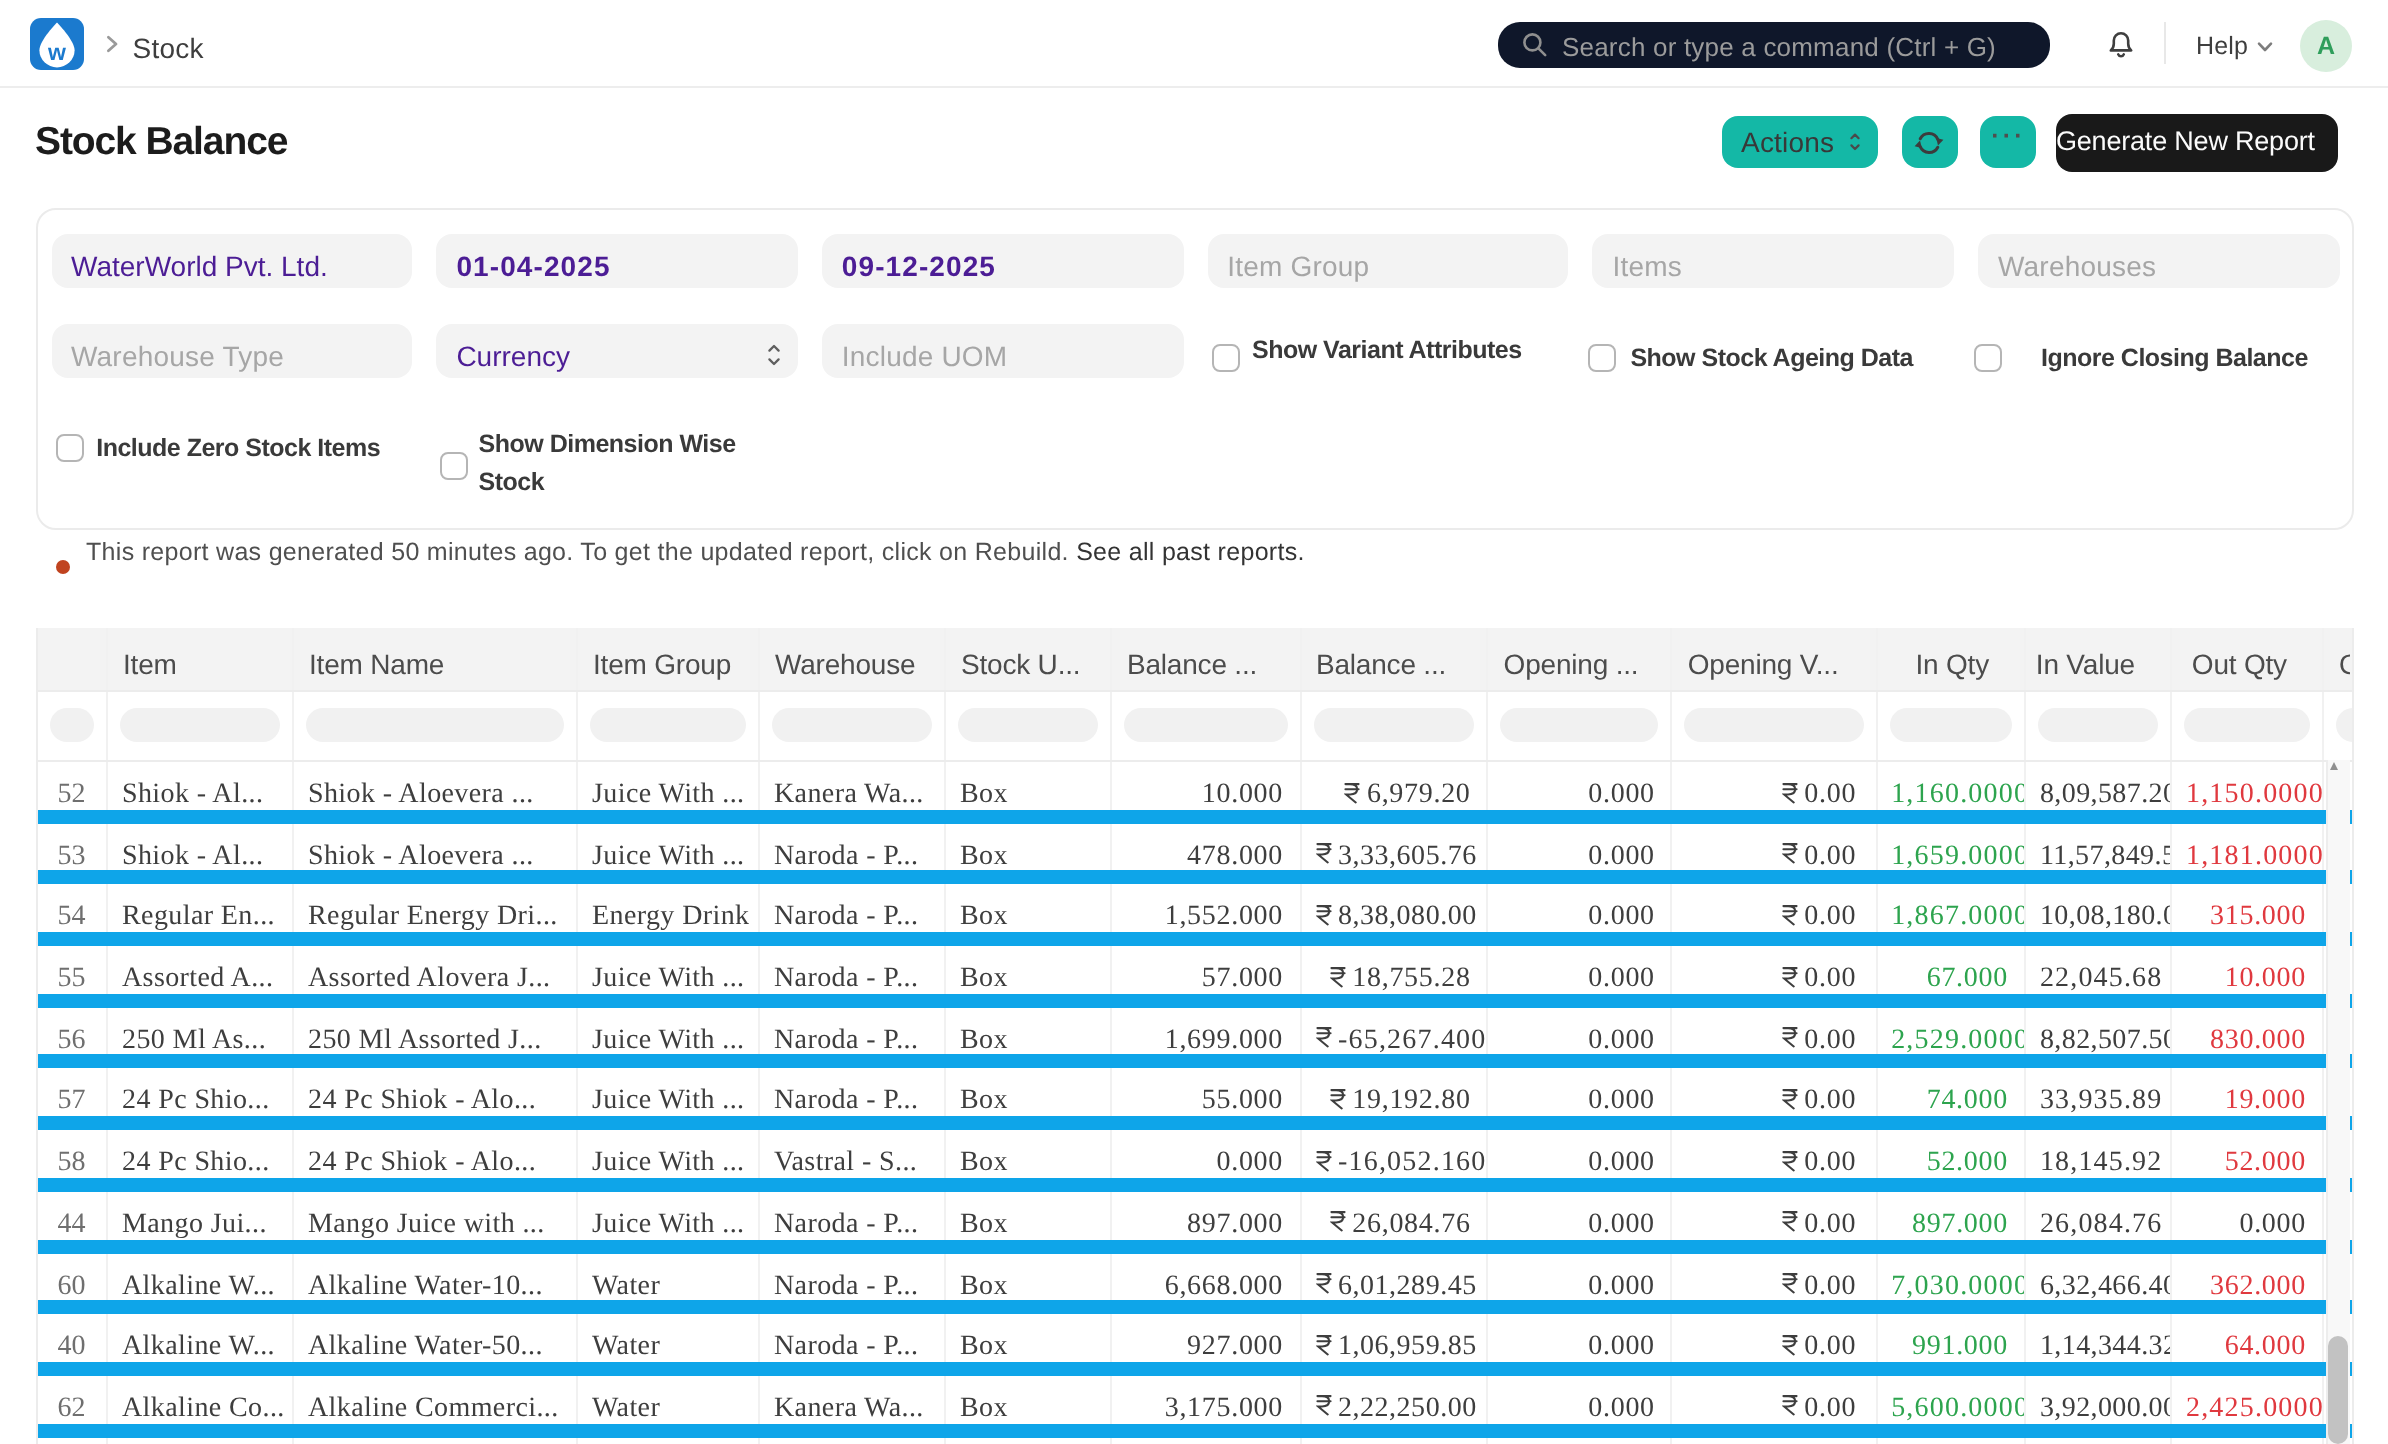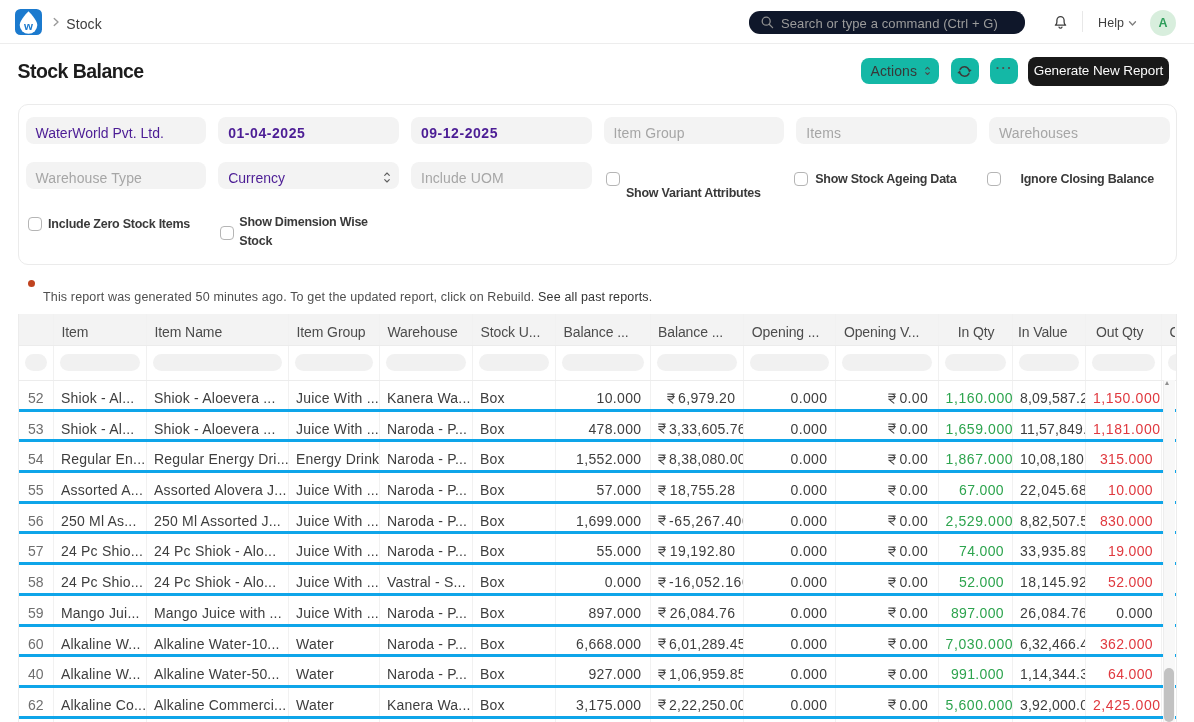--- a/index.html
+++ b/index.html
@@ -20,41 +20,41 @@
 
 
 #title { position:absolute; left:17.5px; top:62px; font-size:19.5px; font-weight:700; color:#1c1c1c; letter-spacing:-0.55px; line-height:18px; }
 .btn { position:absolute; background:#14b8a6; border-radius:8px; height:26px; top:58px; font-size:14px; color:#383838; }
 #b-act { left:861px; width:78px; }
 #b-act span { position:absolute; left:9.5px; top:5px; letter-spacing:0.1px; }
 #b-act svg { position:absolute; right:8px; top:8px; }
 #b-ref { left:950.5px; width:28px; }
 #b-ref svg { position:absolute; left:6.5px; top:5.5px; }
 #b-dots { left:989.5px; width:28px; color:#4f4f4f; font-size:12.5px; font-weight:700; letter-spacing:1.6px; text-align:center; line-height:20px; text-indent:1.6px; }
-#b-gen { position:absolute; left:1028px; top:57px; width:141px; height:29px; background:#191919; border-radius:8px; color:#fbfbfb; font-size:13.5px; font-weight:500; text-align:center; line-height:28.5px; letter-spacing:-0.1px; }
+#b-gen { position:absolute; left:1028px; top:57px; width:141px; height:29px; background:#191919; border-radius:8px; color:#fbfbfb; font-size:13.5px; font-weight:500; line-height:28.5px; letter-spacing:-0.1px; }
 
 
 #card { position:absolute; left:17.5px; top:104px; width:1159px; height:161px; border:1px solid #ebebeb; border-radius:10px; background:#fff; }
 .inp { position:absolute; width:180.7px; height:27px; background:#f3f3f3; border-radius:8px; font-size:14px; line-height:27px; padding-top:3px; padding-left:10px; color:#4c1d95; white-space:nowrap; overflow:hidden; }
 .ph { color:#a6a6a6; letter-spacing:0.1px; }
 .r1 { top:12px; }
 .r2 { top:57px; }
 .c1 { left:7px; } .c2 { left:199.7px; } .c3 { left:392.4px; } .c4 { left:585.1px; } .c5 { left:777.8px; } .c6 { left:970.5px; }
 .cb { position:absolute; width:14px; height:14px; border:1.5px solid #b5b5b5; border-radius:4px; background:#fff; }
 .cblab { position:absolute; font-size:12.5px; font-weight:700; color:#3a3a3a; letter-spacing:-0.25px; line-height:13px; }
 #selch { position:absolute; left:363px; top:64.5px; }
 
 
 #msgdot { position:absolute; left:27.5px; top:279.5px; width:7.5px; height:7.5px; border-radius:50%; background:#c0431f; }
-#msg { position:absolute; left:43px; top:290px; font-size:12.5px; color:#4f4f4f; letter-spacing:0.15px; line-height:15px; }
+#msg { position:absolute; left:43px; top:269px; font-size:12.5px; color:#4f4f4f; letter-spacing:0.15px; line-height:15px; }
 #msg b { font-weight:500; color:#333; }
 
 
 #tbl { position:absolute; left:17.5px; top:313.5px; width:1159px; height:408.5px; border:1px solid #ececec; border-top:none; border-bottom:none; background:#fff; overflow:hidden; }
-.tr { display:grid; grid-template-columns:35.5px 93px 142px 91px 93px 83px 94.5px 93.8px 92.1px 102.2px 74.4px 73px 76px 13.5px; height:30.7px; border-bottom:3px solid #0ea5e9; }
+.tr { display:grid; grid-template-columns:35.5px 93px 142px 91px 93px 83px 94.5px 93.8px 92.1px 102.2px 74.4px 73px 76px 13.5px; height:30.7px; border-bottom:7px solid #0ea5e9;font-family:Liberation Serif, serif; }
 #thead { display:grid; grid-template-columns:35.5px 93px 142px 91px 93px 83px 94.5px 93.8px 92.1px 102.2px 74.4px 73px 76px 13.5px; height:32px; background:#f3f3f3; border-bottom:1px solid #ececec; }
 #tfilter { display:grid; grid-template-columns:35.5px 93px 142px 91px 93px 83px 94.5px 93.8px 92.1px 102.2px 74.4px 73px 76px 13.5px; height:35.5px; border-bottom:1px solid #ececec; }
 .th { font-size:14px; color:#4c4c4c; line-height:32px; padding-top:2px; padding-left:7.5px; white-space:nowrap; overflow:hidden; border-right:1px solid #f1f1f1; letter-spacing:-0.1px; }
 .th.num { text-align:right; padding-right:17.5px; padding-left:0; }
 .th.last, .td.last, .tf.last { border-right:none; }
 .tf { position:relative; border-right:1px solid #f1f1f1; }
 .tf .pill { position:absolute; left:6px; right:6px; top:8.5px; height:17px; background:#f1f1f1; border-radius:8.5px; }
 .tf.last .pill { right:-10px; }
 .td { font-size:14px; color:#3e3e3e; line-height:30.2px; padding-top:2px; padding-left:7px; white-space:nowrap; overflow:hidden; border-right:1px solid #f1f1f1; letter-spacing:0.2px; }
 .td.rn { color:#6f6f6f; text-align:center; padding-left:0; letter-spacing:0; }
@@ -134,21 +134,21 @@
  <div class="inp r1 c6 ph">Warehouses</div>
  <div class="inp r2 c2">Currency</div>
  <svg id="selch" width="10" height="15" viewBox="0 0 10 15">
       <g stroke="#5f5f5f" stroke-width="1.15" fill="none" stroke-linecap="round" stroke-linejoin="round">
         <path d="M2.7,5.3 L5,3 L7.3,5.3"></path>
         <path d="M2.7,9.7 L5,12 L7.3,9.7"></path>
       </g>
     </svg>
  <div class="inp r2 c3 ph">Include UOM</div>
  <div class="cb" style="left:587.3px; top:66.5px;"></div>
- <div class="cblab" style="left:607.5px; top:81px; line-height:14px;">Show Variant Attributes</div>
+ <div class="cblab" style="left:607.5px; top:63px; line-height:14px;">Show Variant Attributes</div>
  <div class="cb" style="left:775.7px; top:66.5px;"></div>
  <div class="cblab" style="left:796.7px; top:66.5px; line-height:14px;">Show Stock Ageing Data</div>
  <div class="cb" style="left:968.9px; top:66.5px;"></div>
  <div class="cblab" style="left:1002px; top:66.5px; line-height:14px;">Ignore Closing Balance</div>
  <div class="cb" style="left:9.3px; top:112.3px;"></div>
  <div class="cblab" style="left:29.6px; top:112.3px; line-height:14px;">Include Zero Stock Items</div>
  <div class="cb" style="left:201.5px; top:120.8px;"></div>
  <div class="cblab" style="left:220.8px; top:107.5px; line-height:19px;">Show Dimension Wise<br>Stock</div>
 </div>
 
@@ -350,21 +350,21 @@
 <div class="td num fit">0.000</div>
 <div class="td num fit ov"><svg class="rs" viewBox="0 0 9 12" width="8" height="11">
           <path fill="none" stroke="#3e3e3e" stroke-width="1.15" stroke-linecap="round" d="M0.8,1 H8.2 M0.8,3.9 H8.2 M3.4,1 c2.6,0 4,1.1 4,2.9 0,1.8 -1.6,2.9 -4,2.9 H1.2 L6.6,11.3"></path>
         </svg>0.00</div>
 <div class="td num fit green">52.000</div>
 <div class="td num clip" style="letter-spacing:0.58px">18,145.92</div>
 <div class="td num fit red">52.000</div>
 <div class="td last"></div>
 </div>
 <div class="tr">
-<div class="td rn">59</div>
+<div class="td rn">44</div>
 <div class="td">Mango Jui...</div>
 <div class="td">Mango Juice with ...</div>
 <div class="td">Juice With ...</div>
 <div class="td">Naroda - P...</div>
 <div class="td">Box</div>
 <div class="td num fit">897.000</div>
 <div class="td num fit"><svg class="rs" viewBox="0 0 9 12" width="8" height="11">
           <path fill="none" stroke="#3e3e3e" stroke-width="1.15" stroke-linecap="round" d="M0.8,1 H8.2 M0.8,3.9 H8.2 M3.4,1 c2.6,0 4,1.1 4,2.9 0,1.8 -1.6,2.9 -4,2.9 H1.2 L6.6,11.3"></path>
         </svg>26,084.76</div>
 <div class="td num fit">0.000</div>

